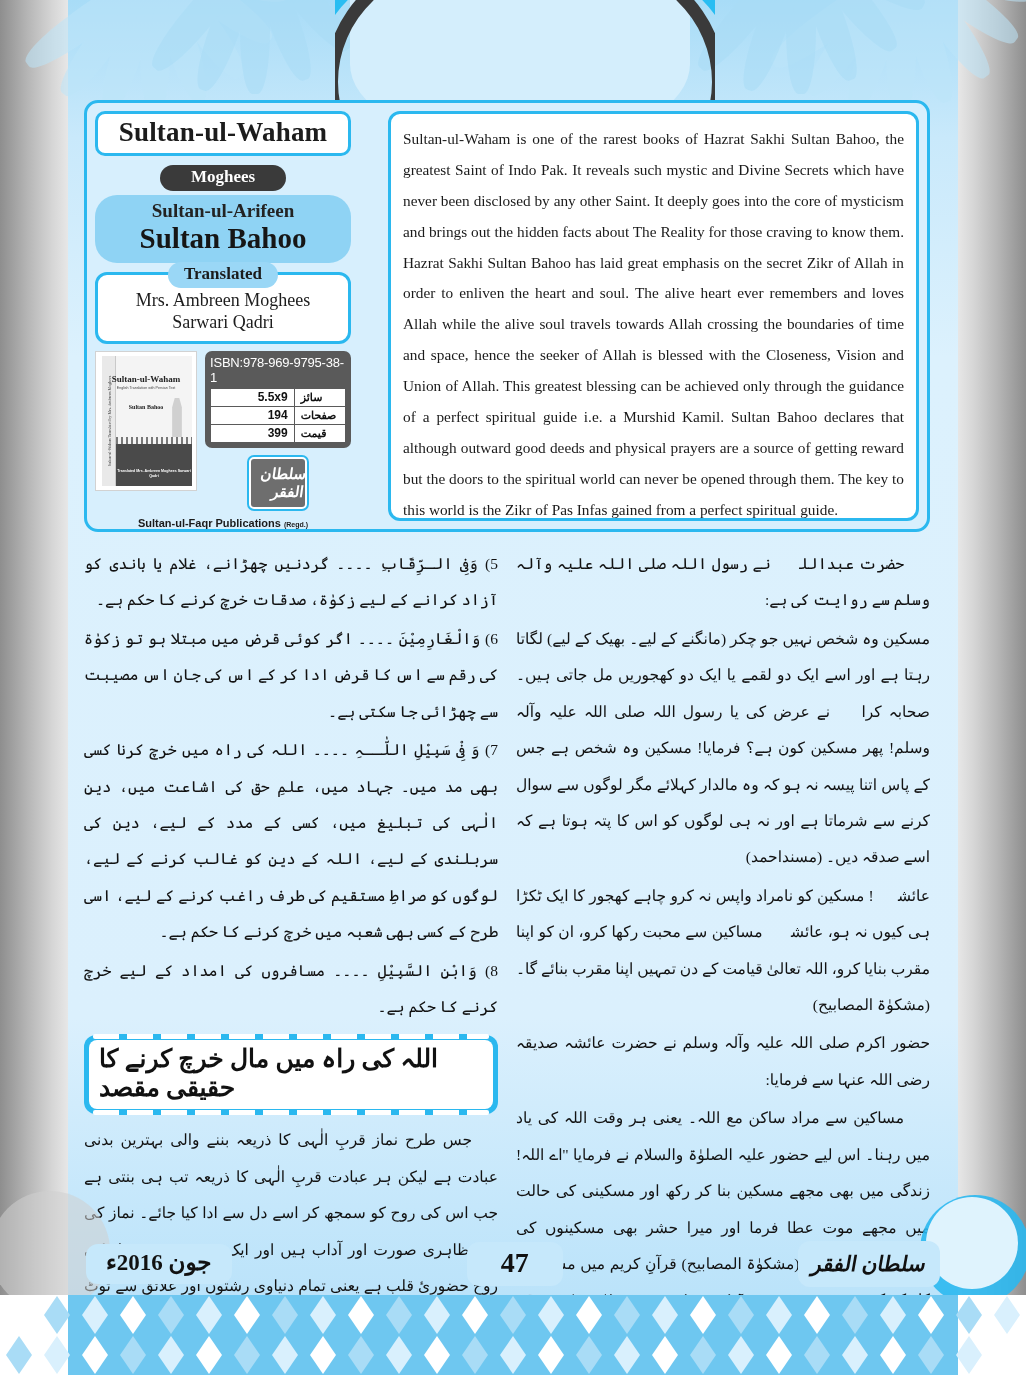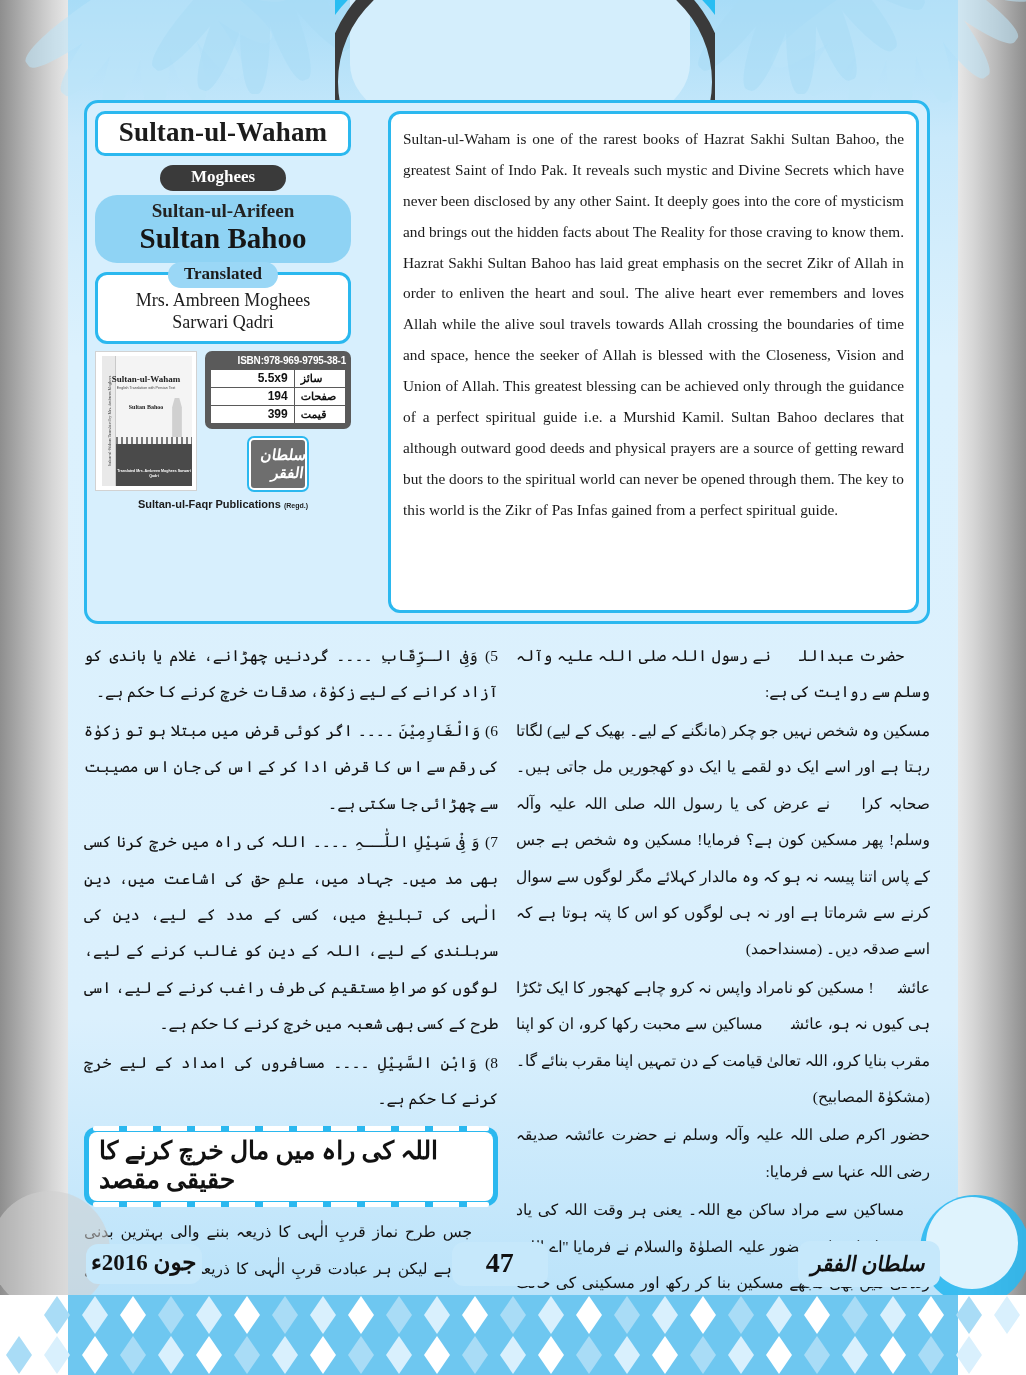--- a/index.html
+++ b/index.html
@@ -89,21 +89,21 @@
   .promo{
     position:relative;
     background:#d7effd;
     border:3px solid #2bb8ef;
     border-radius:14px;
     padding:8px;
     display:flex;
     gap:6px;
     box-sizing:border-box;
     width:846px;
-    height:524px;
+    height:432px;
   }
   .promo-left{width:256px;flex:0 0 256px;position:relative;}
   .promo-right{flex:1;position:relative;padding-left:31px;}
 
   .title-box{
     border:3px solid #2bb8ef;border-radius:10px;background:#ffffff;
     text-align:center;padding:3px 4px 5px;
     font-family:"Liberation Serif", serif;font-weight:bold;
     font-size:27px;color:#1c1c1c;letter-spacing:.2px;
   }
@@ -174,21 +174,21 @@
     font-size:3.6px;font-weight:bold;line-height:1.5;
   }
   .cover .rings{position:absolute;left:20px;right:4px;bottom:46px;height:7px;
     background:repeating-linear-gradient(90deg,#777 0 2px,#f4f4f4 2px 5px);}
 
   .meta-col{flex:1;}
   .isbn-box{
     background:#5a5a5a;border-radius:7px;padding:4px 5px 5px;
   }
   .isbn-line{
-    color:#ffffff;font-weight:bold;font-size:10px;text-align:right;
+    color:#ffffff;font-weight:normal;font-size:13px;text-align:left;
     letter-spacing:-.2px;margin-bottom:3px;
   }
   .isbn-table{width:100%;border-collapse:collapse;background:#ffffff;}
   .isbn-table td{
     border:1px solid #5a5a5a;font-size:12px;font-weight:bold;color:#111;
     padding:1px 6px;height:15px;
   }
   .isbn-table td.v{text-align:right;width:62%;}
   .isbn-table td.k{text-align:left;direction:rtl;font-size:11px;}
 
@@ -250,21 +250,21 @@
   }
   .banner .ticks.top{top:-1px;bottom:auto;}
 
   
   .footer{
     position:absolute;left:68px;right:68px;bottom:80px;height:62px;
     display:flex;align-items:center;justify-content:space-between;
     padding:0 18px;box-sizing:border-box;
   }
   .date-badge{
-    background:#c6e8fb;border-radius:12px;padding:5px 5px 8px;
+    background:#c6e8fb;border-radius:12px;padding:5px 20px 8px;
     font-family:"Liberation Serif", serif;font-weight:bold;font-size:23px;
     color:#111;direction:rtl;
   }
   .page-badge{
     background:#c6e8fb;border-radius:12px;padding:5px 34px 7px;
     font-family:"Liberation Serif", serif;font-weight:bold;font-size:28px;color:#111;
   }
   .logo-badge{
     background:#c6e8fb;border-radius:12px;padding:6px 14px;
     display:flex;align-items:center;justify-content:center;height:46px;box-sizing:border-box;

